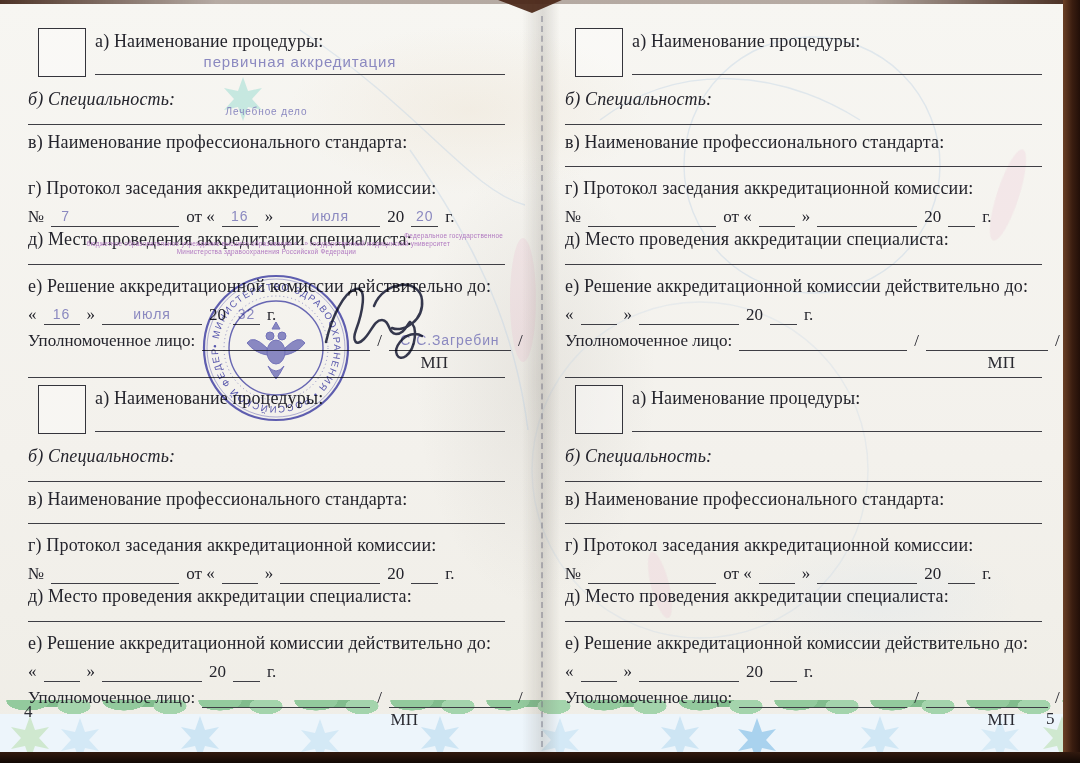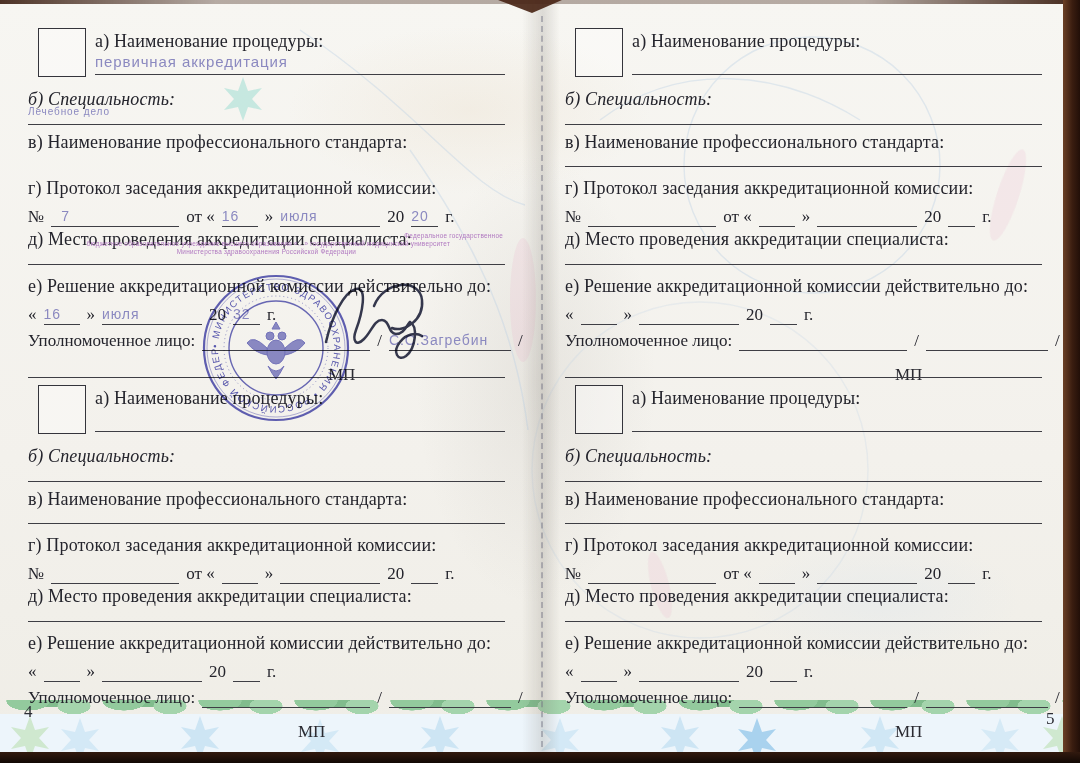--- a/index.html
+++ b/index.html
@@ -15,21 +15,21 @@
 
   
   .page{position:absolute;top:0;width:537px;height:763px;z-index:3;}
   .page.left{left:0;} .page.right{left:537px;}
   .block{position:absolute;left:28px;width:477px;height:352px;}
   .block.b1{top:28px;} .block.b2{top:385px;}
 
   .lbl{position:absolute;font-size:18px;color:#24242c;white-space:nowrap;letter-spacing:.15px;}
   .chk{position:absolute;left:10px;top:0;width:46px;height:47px;border:1.7px solid #34343b;background:rgba(255,255,255,.35);}
   .fillline{position:absolute;border-bottom:1.6px solid #3e3e44;}
-  .val{display:block;width:100%;text-align:left;font-family:"Liberation Sans",sans-serif;
+  .val{display:block;width:100%;text-align:center;font-family:"Liberation Sans",sans-serif;
        color:#8b89c0;filter:blur(.3px);letter-spacing:.9px;line-height:20px;}
 
   .la{left:67px;top:3px;}
   .fa{left:67px;right:0;top:24px;height:22px;}  .fa .val{font-size:15px;}
   .lb{left:0;top:61px;font-style:italic;}
   .fb{left:0;right:0;top:74px;height:22px;}     .fb .val{font-size:10px;}
   .lv{left:0;top:104px;}
   .fv{left:0;right:0;top:116px;height:22px;}    .fv .val{font-size:13px;}
   .lg{left:0;top:150px;}
   .ld{left:0;top:201px;}
@@ -46,21 +46,21 @@
   .w-no{width:128px;} .w-day{width:36px;} .w-month{width:100px;} .w-year{width:27px;}
   .w-sig{width:168px;} .w-name{width:122px;}
   .alignleft .val{text-align:left;padding-left:10px;}
 
   .place{position:absolute;font-family:"Liberation Sans",sans-serif;font-size:6.4px;
          color:#b078c0;filter:blur(.35px);white-space:nowrap;letter-spacing:.25px;}
   .place1{right:2px;top:204px;}
   .place2{left:6px;right:2px;top:212px;text-align:center;}
   .place3{left:0;right:0;top:220px;text-align:center;}
 
-  .mp{position:absolute;left:300px;top:337px;width:120px;text-align:left;font-size:17px;color:#2a2a31;}
+  .mp{position:absolute;left:300px;top:325px;width:120px;text-align:right;font-size:17px;color:#2a2a31;}
   .rule{position:absolute;left:0;right:0;top:349px;border-bottom:1.5px solid #3e3e44;}
 
   
   .decor{position:absolute;left:0;top:0;z-index:1;pointer-events:none;}
   .stampsvg{position:absolute;left:198px;top:270px;width:156px;height:156px;z-index:5;mix-blend-mode:multiply;pointer-events:none;}
   .sigsvg{position:absolute;left:316px;top:276px;width:132px;height:96px;z-index:6;mix-blend-mode:multiply;pointer-events:none;}
 
   
   .bottomband{position:absolute;left:0;right:0;top:700px;height:54px;z-index:2;}
   .bluestrip{position:absolute;left:0;right:0;top:14px;height:40px;background:#edf5fb;}

